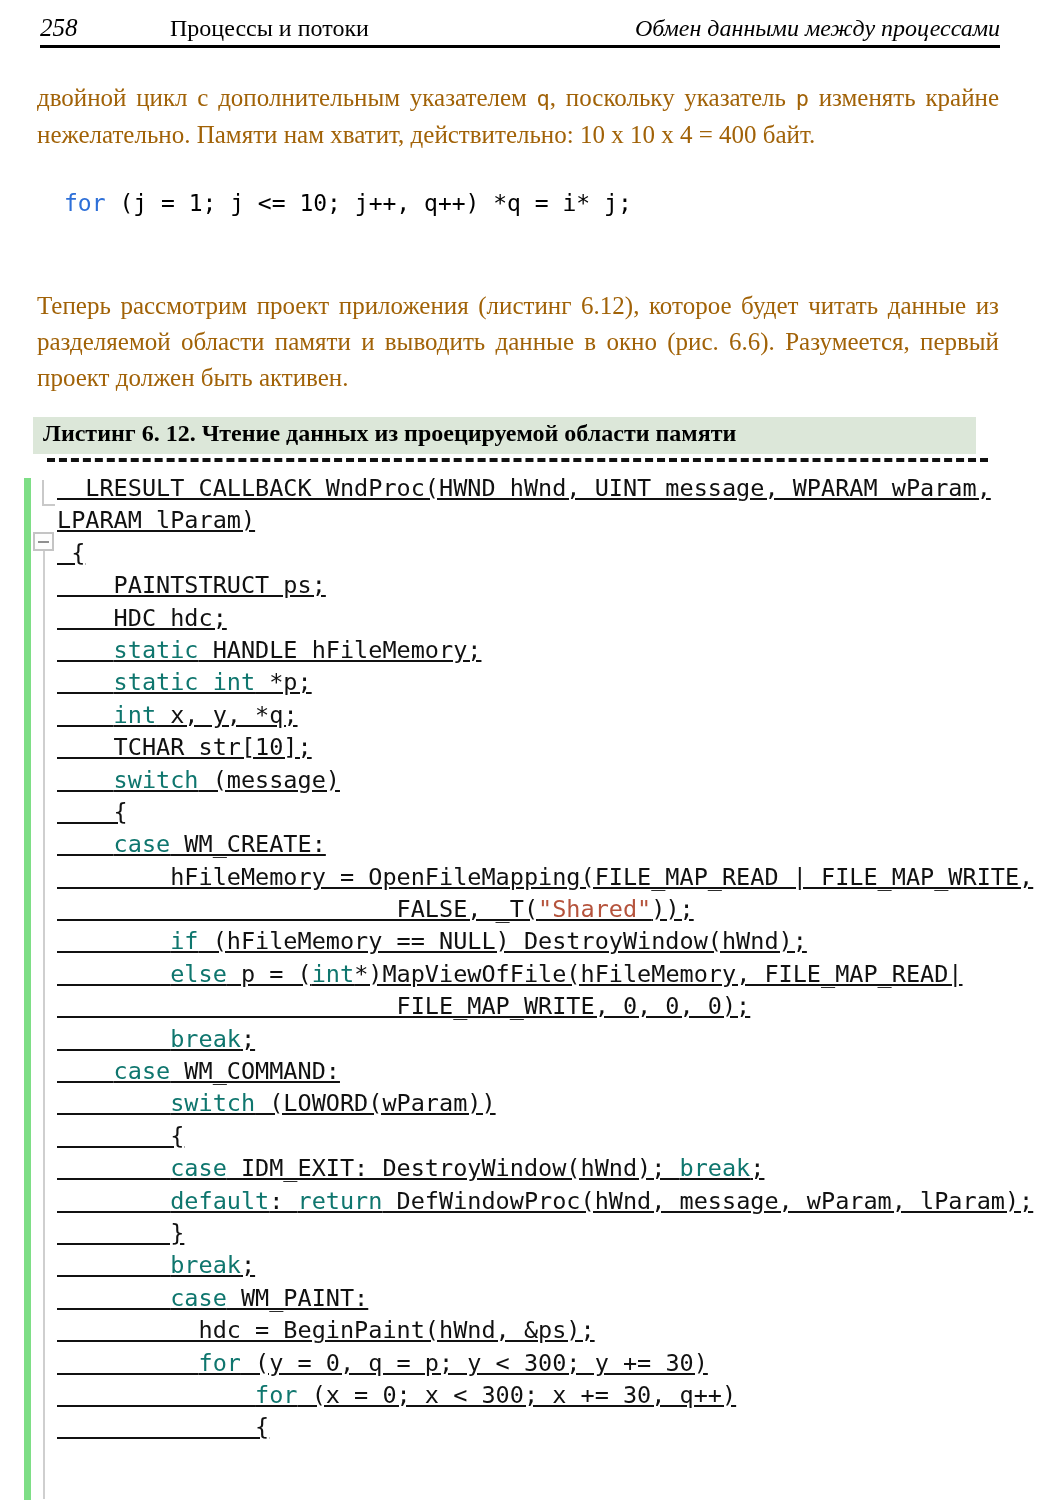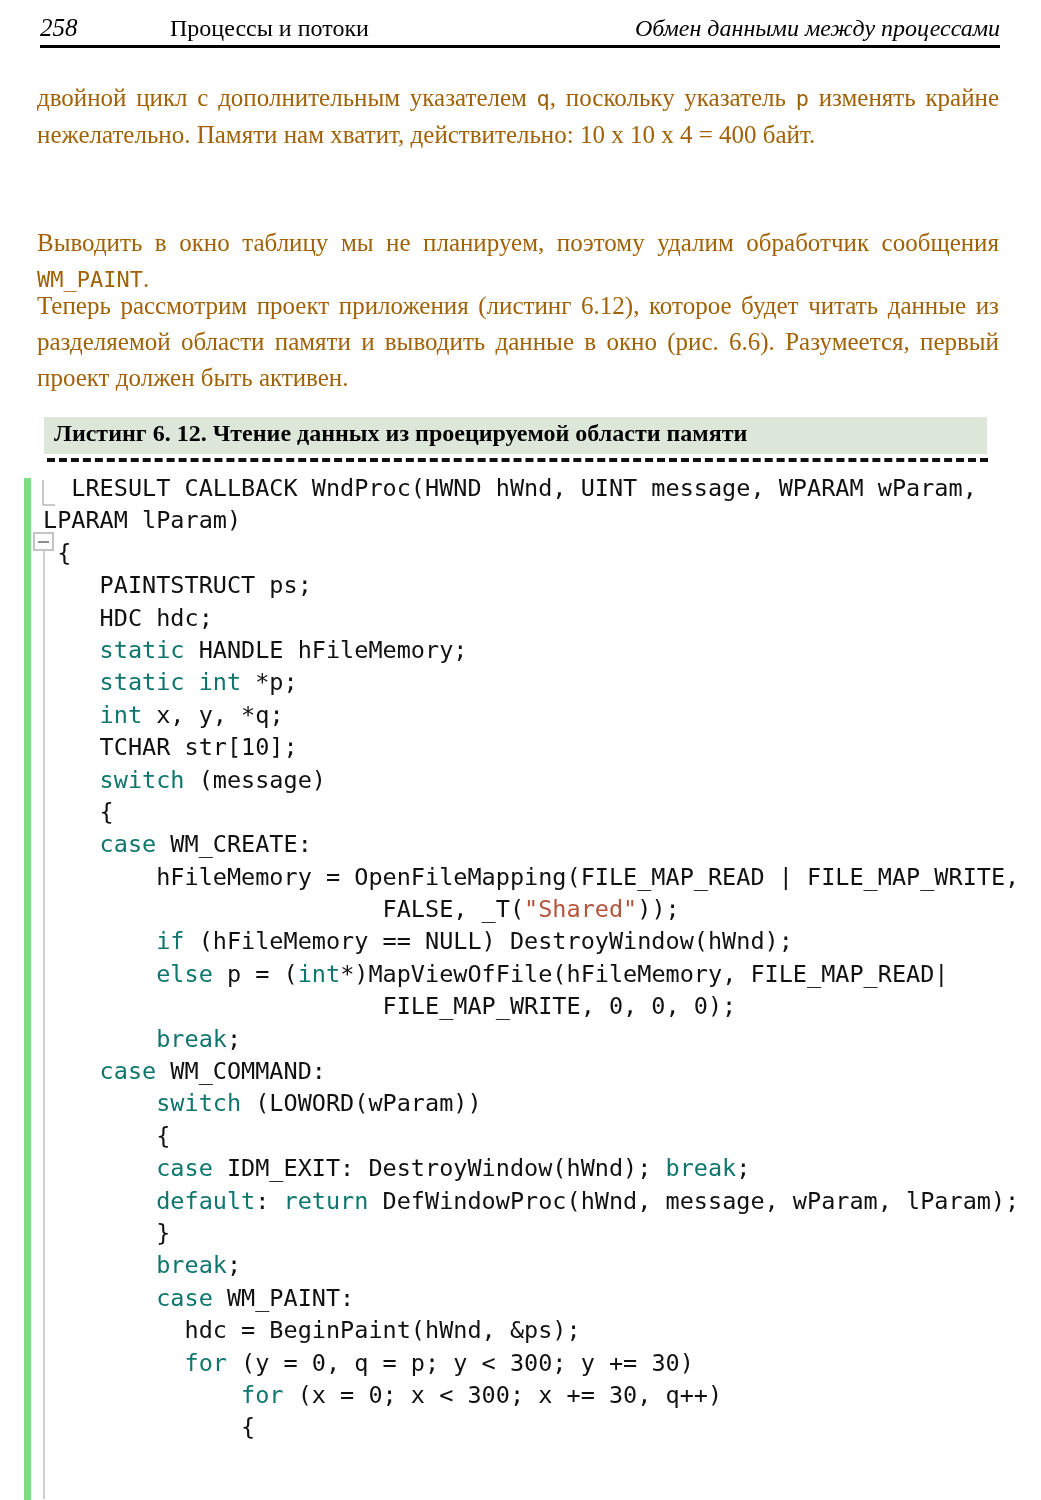--- a/index.html
+++ b/index.html
@@ -49,21 +49,21 @@
     font-family:"DejaVu Sans Mono", monospace;
     font-size:23px;
     line-height:34px;
     white-space:pre;
     color:#000;
   }
   .kw{color:#2d6fd8;}
 
   
   .listing-banner{
-    position:absolute;left:44px;top:417px;width:943px;height:37px;
+    position:absolute;left:33px;top:417px;width:943px;height:37px;
     background:#dce7d9;
   }
   .listing-title{
     position:absolute;left:10px;top:3px;
     font-weight:bold;font-size:24px;color:#000;
     white-space:nowrap;
   }
   .dashline{
     position:absolute;left:47px;top:458px;width:941px;height:0;
     border-top:4px dashed #111;
@@ -96,45 +96,43 @@
   }
 
   .code{
     position:absolute;left:0;top:0;width:1041px;
     font-family:"DejaVu Sans Mono", monospace;
     font-size:23.5px;
     line-height:32.4px;
     white-space:pre;
     color:#111;
   }
-  .code .line{height:32.4px;padding-left:43px;}
+  .code .line{height:32.4px;padding-left:57px;text-decoration:underline;}
   .code .kw{color:#0f766e;}
   .code .str{color:#b5533c;}
 </style>
 </head>
 <body>
 
 <div class="page">
 
   <div class="header">
     <span class="hdr-page">258</span>
     <span class="hdr-left">Процессы и потоки</span>
     <span class="hdr-right">Обмен данными между процессами</span>
   </div>
   <div class="hdr-rule"></div>
 
   <div class="para" style="left:37px;top:80px;width:962px;">
     <span>двойной цикл с дополнительным указателем </span><span class="mono">q</span><span>, поскольку указатель </span><span class="mono">p</span><span> изменять крайне нежелательно. Памяти нам хватит, действительно: 10 x 10 x 4 = 400 байт.</span>
   </div>
 
 
+  <div class="snip" style="left:64px;top:186px;"><span class="kw">for</span><span> (j = 1; j &lt;= 10; j++, q++) *q = i* j;</span></div>
 
-  <div class="para" style="left:37px;top:225px;width:962px;">
-    <span>Выводить в окно таблицу мы не планируем, поэтому удалим обработчик сообщения </span><span class="mono">WM_PAINT</span><span>.</span>
-  </div>
 
   <div class="para" style="left:37px;top:288px;width:962px;"> Теперь рассмотрим проект приложения (листинг 6.12), которое будет читать данные из разделяемой области памяти и выводить данные в окно (рис. 6.6). Разумеется, первый проект должен быть активен.</div>
 
   <div class="listing-banner">
     <div class="listing-title">Листинг 6. 12. Чтение данных из проецируемой области памяти</div>
   </div>
   <div class="dashline"></div>
 
   <div class="codeblock">
     <div class="greenbar"></div>

